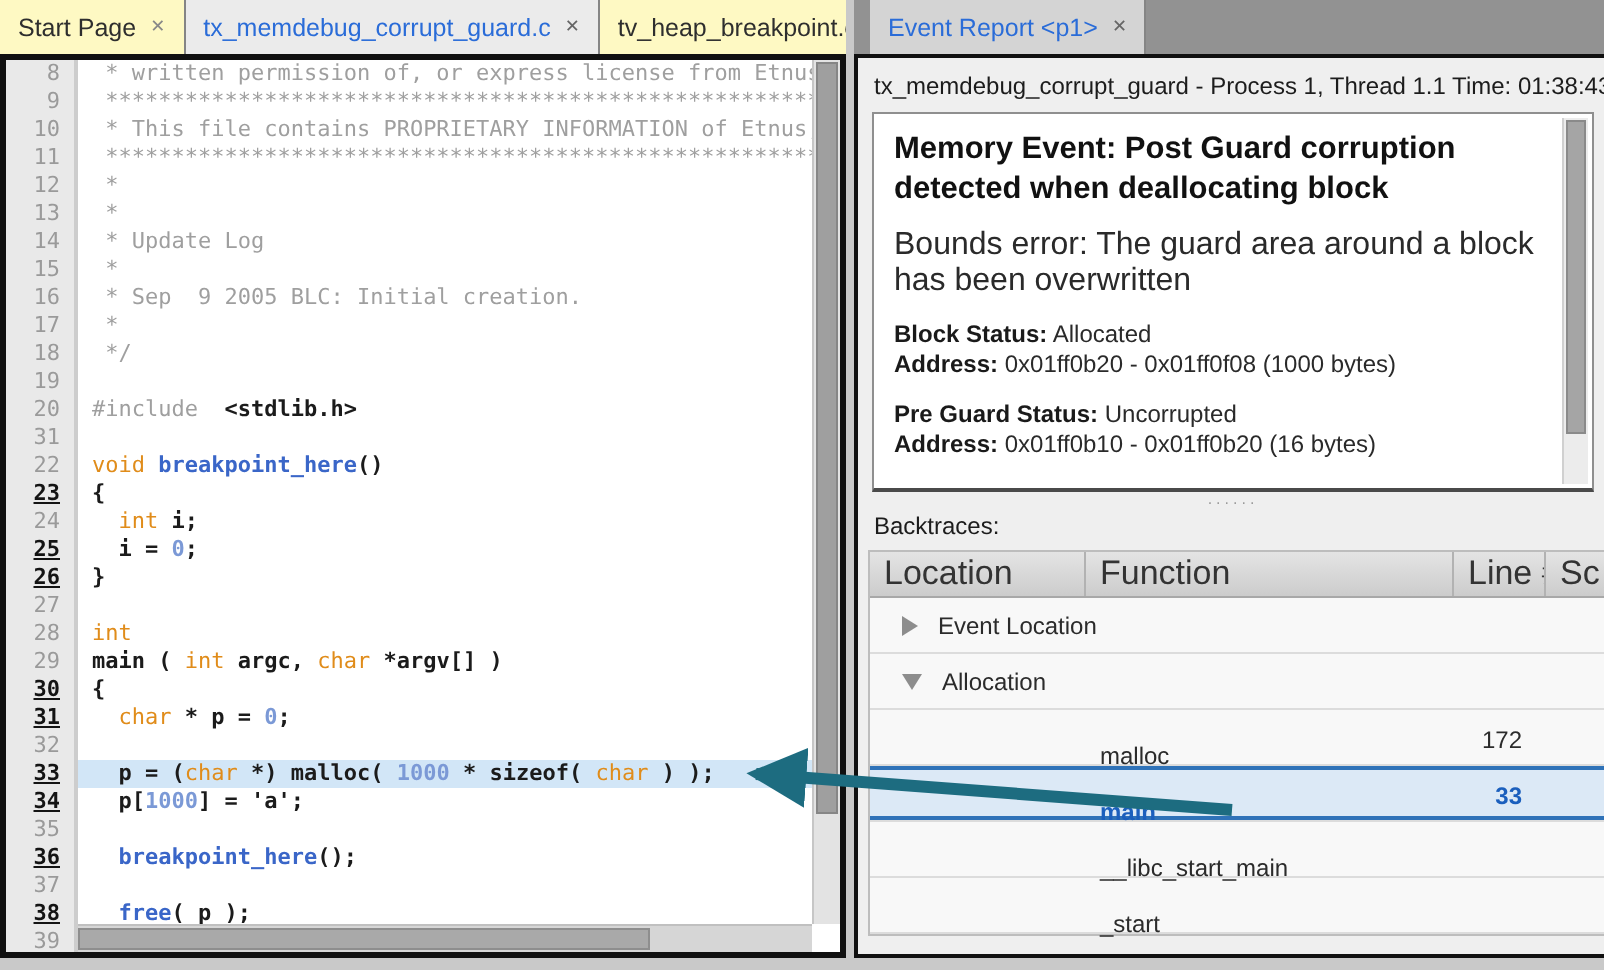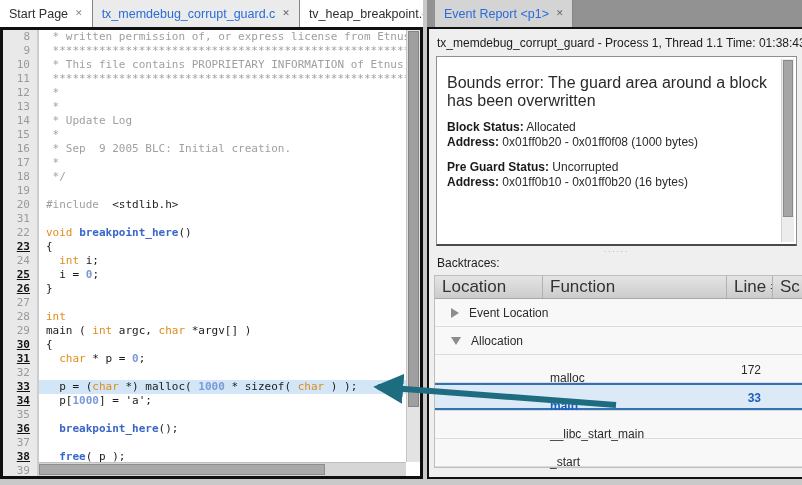--- a/index.html
+++ b/index.html
@@ -2,21 +2,21 @@
 <html style="--hl: #d2e6f7; --kw: #e08c1a; --fn: #3a66c8; --nu: #7b99d6; --cm: #9f9f9f; --bad: #e03020;"><head>
 <meta charset="utf-8">
 <style>
   html,body{margin:0;padding:0;}
   body{font-family:"Liberation Sans",sans-serif;}
   .screen{position:relative;width:802px;height:485px;background:#c9c9c9;overflow:hidden;}
 
   
   .tabbar{position:absolute;top:0;height:27px;background:#929292;display:flex;align-items:stretch;overflow:hidden;}
   .tab{display:flex;align-items:center;gap:7px;padding:0 9px;font-size:12.5px;color:#2e2e2e;
-       background:#ffffff;border-right:1px solid #858585;white-space:nowrap;cursor:default;}
+       background:#fef9c3;border-right:1px solid #858585;white-space:nowrap;cursor:default;}
   .tab.active{background:#ebebeb;color:#2a6cd8;}
   .tab .x{font-size:9px;color:#888;line-height:1;}
   .tab.active .x{color:#666;}
 
   
   .pane-left{position:absolute;left:0;top:0;width:423px;height:479px;}
   .pane-left .tabbar{left:0;width:423px;}
   .editor-frame{position:absolute;left:0;top:27px;width:423px;height:452px;border:3px solid #101010;
                 box-sizing:border-box;background:#fff;}
   .editor-body{position:absolute;inset:0;overflow:hidden;}
@@ -25,21 +25,21 @@
       text-align:right;padding-right:7px;}
   .ln.b{color:#141414;font-weight:bold;text-decoration:underline;}
   .codelines{position:absolute;left:36px;right:14px;top:0;bottom:14px;overflow:hidden;background:#fff;}
   .lc{height:14px;line-height:14px;font-family:"DejaVu Sans Mono",monospace;font-size:11px;white-space:pre;padding-left:7px;}
   .lc.hl{background:var(--hl,#d2e6f7);}
   .cm{color:var(--cm,#9f9f9f);}
   .pp{color:var(--cm,#9f9f9f);}
   .kw{color:var(--kw,#e08c1a);font-weight:normal;}
   .fn{color:var(--fn,#3a66c8);font-weight:bold;}
   .nu{color:var(--nu,#7b99d6);font-weight:bold;}
-  .pl{color:#1b1b1b;font-weight:normal;}
+  .pl{color:#1b1b1b;font-weight:bold;}
 
   .vscroll{position:absolute;right:0;top:0;bottom:14px;width:14px;background:#e3e3e3;border-left:1px solid #c6c6c6;box-sizing:border-box;}
   .vscroll .thumb{position:absolute;left:1px;right:1px;top:1px;height:87%;background:#9f9f9f;border:1px solid #868686;box-sizing:border-box;}
   .hscroll{position:absolute;left:36px;right:14px;bottom:0;height:14px;background:#d6d6d6;border-top:1px solid #c0c0c0;box-sizing:border-box;}
   .hscroll .thumb{position:absolute;top:1px;bottom:1px;left:0;width:78%;background:#a9a9a9;border:1px solid #8e8e8e;box-sizing:border-box;}
   .scroll-corner{position:absolute;right:0;bottom:0;width:14px;height:14px;background:#fff;}
 
   
   .pane-right{position:absolute;left:427px;top:0;width:379px;height:479px;}
   .pane-right .tabbar{left:0;width:379px;padding-left:8px;}
@@ -178,20 +178,21 @@
     <div class="tabbar">
       <div class="tab active">
         <span>Event Report &lt;p1&gt;</span>
         <span class="x">✕</span>
       </div>
     </div>
     <div class="report-frame">
       <div class="report-header">tx_memdebug_corrupt_guard - Process 1, Thread 1.1 Time: 01:38:43 PM</div>
 
       <div class="membox">
+        <h1>Memory Event: Post Guard corruption detected when deallocating block</h1>
         <div class="sub">Bounds error: The guard area around a block has been overwritten</div>
         <div id="field-groups">
             <div class="fgroup">
               <div><b>Block Status:</b><span> Allocated</span></div>
               <div><b>Address:</b><span> 0x01ff0b20 - 0x01ff0f08 (1000 bytes)</span></div>
             </div>
             <div class="fgroup">
               <div><b>Pre Guard Status:</b><span> Uncorrupted</span></div>
               <div><b>Address:</b><span> 0x01ff0b10 - 0x01ff0b20 (16 bytes)</span></div>
             </div>

